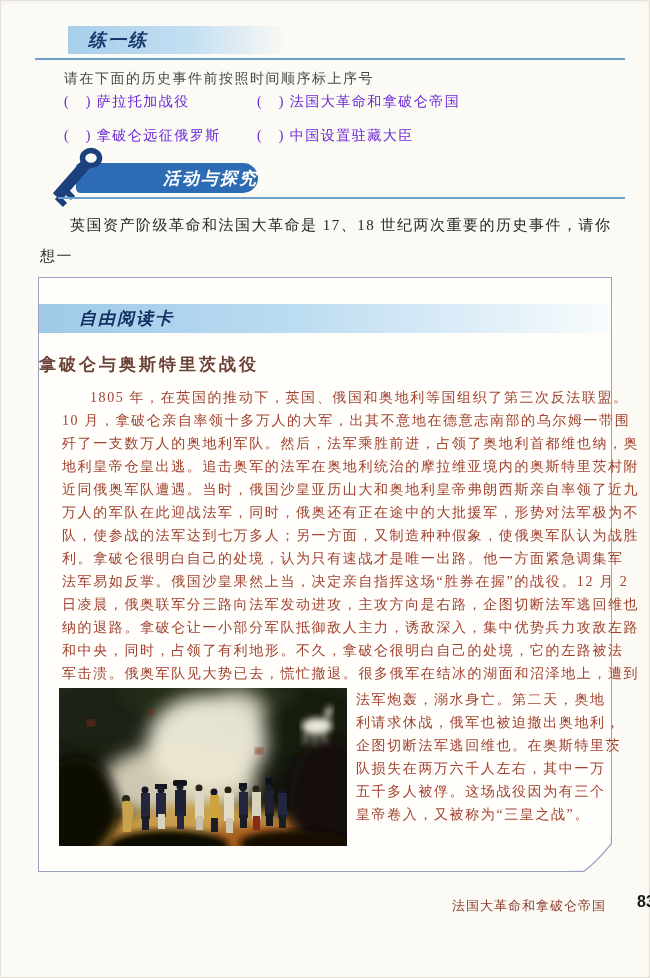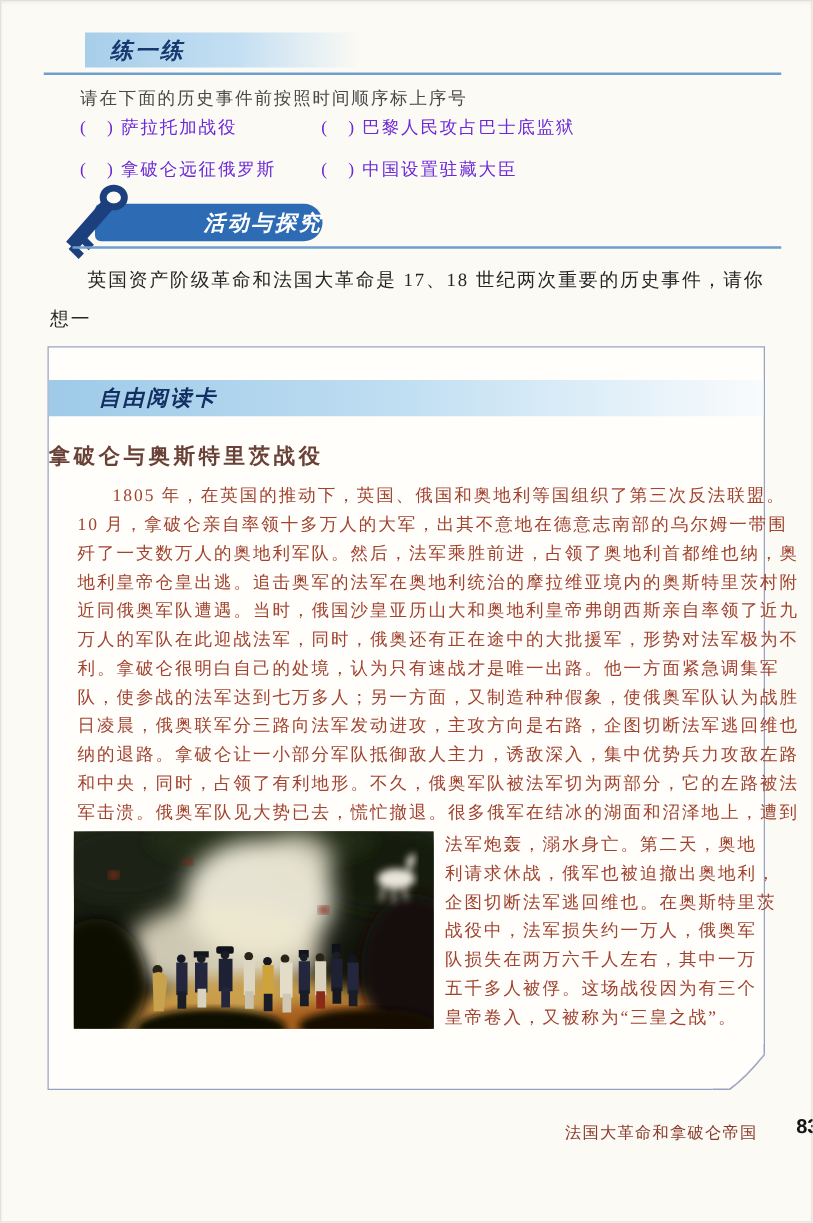--- a/index.html
+++ b/index.html
@@ -94,21 +94,21 @@
 </head>
 <body>
 
 <div class="abs practice-bar">
   <span class="bar-title">练一练</span>
 </div>
 <div class="abs rule practice-rule"></div>
 <div class="abs practice-instruction">请在下面的历史事件前按照时间顺序标上序号</div>
 <div class="abs practice-items">
   <span class="item">(　) 萨拉托加战役</span>
-  <span class="item">(　) 巴黎人民攻占巴士底监狱</span>
+  <span class="item">(　) 法国大革命和拿破仑帝国</span>
   <span class="item">(　) 拿破仑远征俄罗斯</span>
   <span class="item">(　) 中国设置驻藏大臣</span>
 </div>
 
 <div class="abs activity-banner">
   <span class="bar-title">活动与探究</span>
 </div>
 <div class="abs key-icon-box">
   <svg width="64" height="70" viewBox="0 0 64 70">
     <ellipse cx="47" cy="12" rx="8.5" ry="7.5" fill="none" stroke="#1c3f7e" stroke-width="5.5"></ellipse>
@@ -129,25 +129,26 @@
   </div>
   <div class="card-title">拿破仑与奥斯特里茨战役</div>
 
   <div class="card-body">
     <div class="line indent">1805 年，在英国的推动下，英国、俄国和奥地利等国组织了第三次反法联盟。</div>
     <div class="line">10 月，拿破仑亲自率领十多万人的大军，出其不意地在德意志南部的乌尔姆一带围</div>
     <div class="line">歼了一支数万人的奥地利军队。然后，法军乘胜前进，占领了奥地利首都维也纳，奥</div>
     <div class="line">地利皇帝仓皇出逃。追击奥军的法军在奥地利统治的摩拉维亚境内的奥斯特里茨村附</div>
     <div class="line">近同俄奥军队遭遇。当时，俄国沙皇亚历山大和奥地利皇帝弗朗西斯亲自率领了近九</div>
     <div class="line">万人的军队在此迎战法军，同时，俄奥还有正在途中的大批援军，形势对法军极为不</div>
+    <div class="line">队，使参战的法军达到七万多人；另一方面，又制造种种假象，使俄奥军队认为战胜</div>
     <div class="line">利。拿破仑很明白自己的处境，认为只有速战才是唯一出路。他一方面紧急调集军</div>
-    <div class="line">队，使参战的法军达到七万多人；另一方面，又制造种种假象，使俄奥军队认为战胜</div>
+    <div class="line">法军易如反掌。俄国沙皇果然上当，决定亲自指挥这场“胜券在握”的战役。12 月 2</div>
     <div class="line">日凌晨，俄奥联军分三路向法军发动进攻，主攻方向是右路，企图切断法军逃回维也</div>
     <div class="line">纳的退路。拿破仑让一小部分军队抵御敌人主力，诱敌深入，集中优势兵力攻敌左路</div>
-    <div class="line">和中央，同时，占领了有利地形。不久，俄奥军队被法军切为两部分，它的左路被法</div>
+    <div class="line">和中央，同时，占领了有利地形。不久，拿破仑很明白自己的处境，它的左路被法</div>
     <div class="line">军击溃。俄奥军队见大势已去，慌忙撤退。很多俄军在结冰的湖面和沼泽地上，遭到</div>
 
     <div class="wrap-row">
 
       <svg class="painting" viewBox="0 0 288 158" preserveAspectRatio="none">
         <defs>
           <linearGradient id="sky" x1="0" y1="0" x2="0" y2="1">
             <stop offset="0" stop-color="#222c18"></stop>
             <stop offset="0.6" stop-color="#12150c"></stop>
             <stop offset="1" stop-color="#1c1206"></stop>
@@ -254,21 +255,20 @@
               <circle cx="4" cy="2" r="3.5" fill="#14161f"></circle>
               <rect x="0" y="5" width="9" height="25" fill="#23263d"></rect>
               <rect x="1" y="27" width="7" height="13" fill="#1a1c26"></rect>
             </g>
         </g>
       </svg>
       <div class="wrap-col">
         <div class="line">法军炮轰，溺水身亡。第二天，奥地</div>
         <div class="line">利请求休战，俄军也被迫撤出奥地利，</div>
         <div class="line">企图切断法军逃回维也。在奥斯特里茨</div>
-        <div class="line">战役中，法军损失约一万人，俄奥军</div>
         <div class="line">队损失在两万六千人左右，其中一万</div>
         <div class="line">五千多人被俘。这场战役因为有三个</div>
         <div class="line">皇帝卷入，又被称为“三皇之战”。</div>
       </div>
     </div>
   </div>
 
   <svg class="dogear" viewBox="0 0 42 37">
     <polygon points="0,0 42,0 42,8 13,37 0,37" fill="#fffefb"></polygon>
     <polygon points="42,8 42,37 13,37" fill="#fbfaf4"></polygon>

